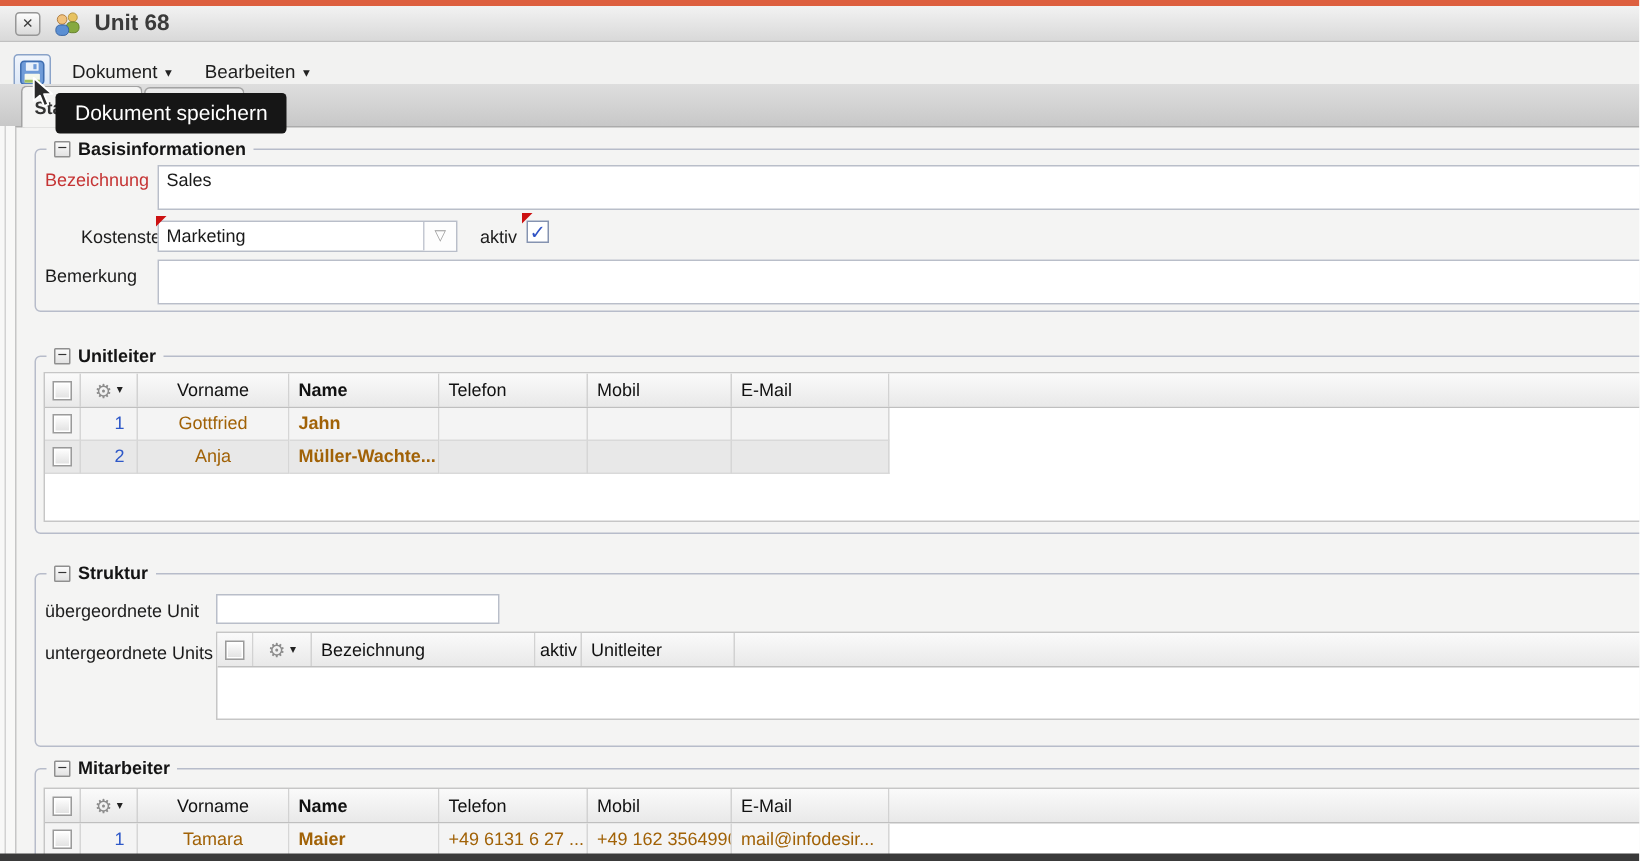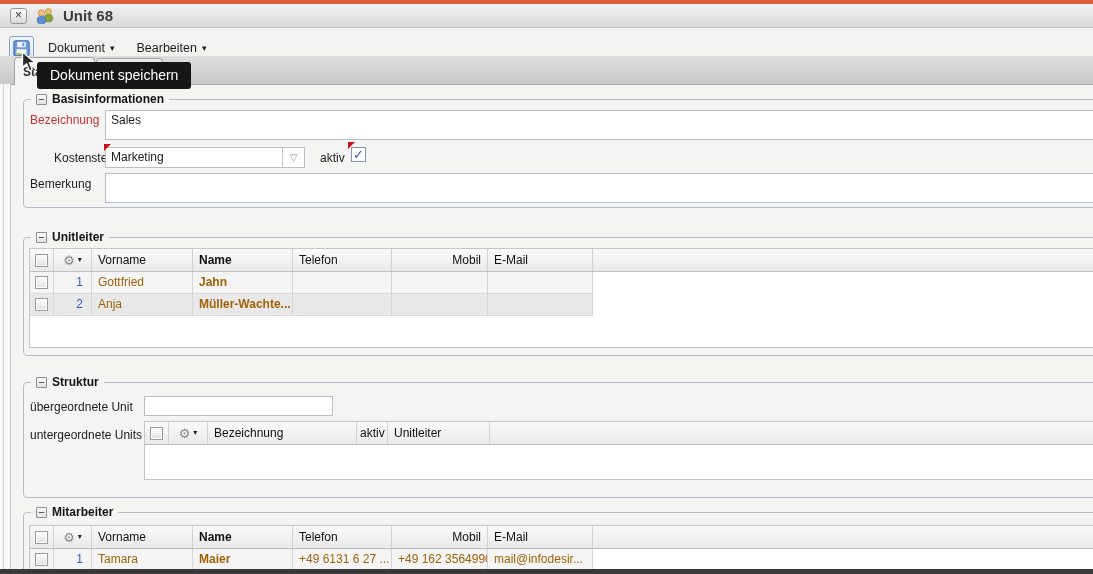--- a/index.html
+++ b/index.html
@@ -87,22 +87,22 @@
   .row-a .gc{background:#f4f4f4;}
   .row-b .gc{background:#e8e8e8;}
   .gc-num{color:#2e58c8;text-align:right;padding-right:8px;}
   .cell-cb{display:flex;align-items:center;justify-content:center;padding:0;}
   .gcb{width:13px;height:13px;border:1px solid #9b9b9b;background:linear-gradient(#ffffff,#e0e0e0);
        box-shadow:inset 0 0 0 1px #fff;}
   .cell-gear{display:flex;align-items:center;justify-content:center;gap:3px;padding:0;}
   .gear-glyph{font-size:13px;color:#8d8d8d;line-height:1;}
   .gear-caret{font-size:8px;color:#222;line-height:1;}
   
-  .c-cb{width:24px;} .c-gear{width:38px;} .c-v{width:101px;} .c-n{width:100px;font-weight:bold;}
-  .c-t{width:99px;} .c-m{width:96px;text-align:right;} .c-e{width:105px;}
+  .c-cb{width:24px;} .c-gear{width:38px;} .c-v{width:101px;text-align:center;} .c-n{width:100px;font-weight:bold;}
+  .c-t{width:99px;} .c-m{width:96px;} .c-e{width:105px;}
   
   .s-cb{width:24px;} .s-gear{width:39px;} .s-bez{width:149px;} .s-akt{width:31px;} .s-ul{width:102px;}
 
   
   .tooltip{position:absolute;left:37px;top:62px;height:27px;background:#161616;color:#fff;
            font-size:14px;line-height:26px;padding:0 13px;border-radius:3px;z-index:10;
            white-space:nowrap;}
   .cursor{position:absolute;left:21px;top:51px;z-index:20;}
   .bottom-bar{position:absolute;left:0;right:0;bottom:0;height:5px;background:#3a3a3a;z-index:6;}
 </style>

